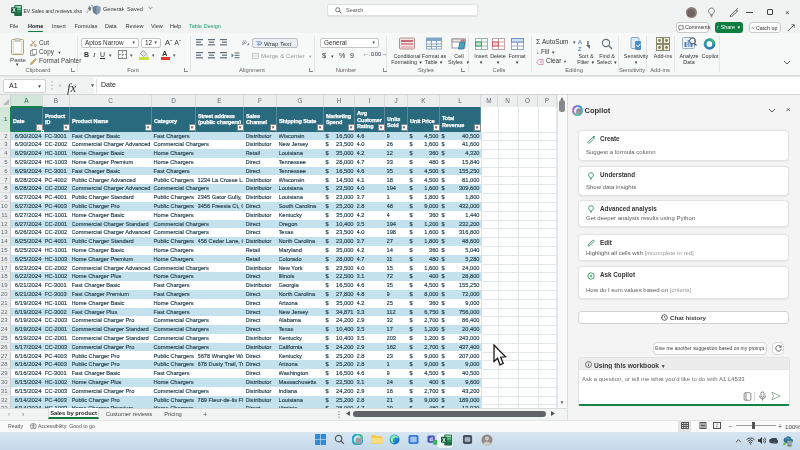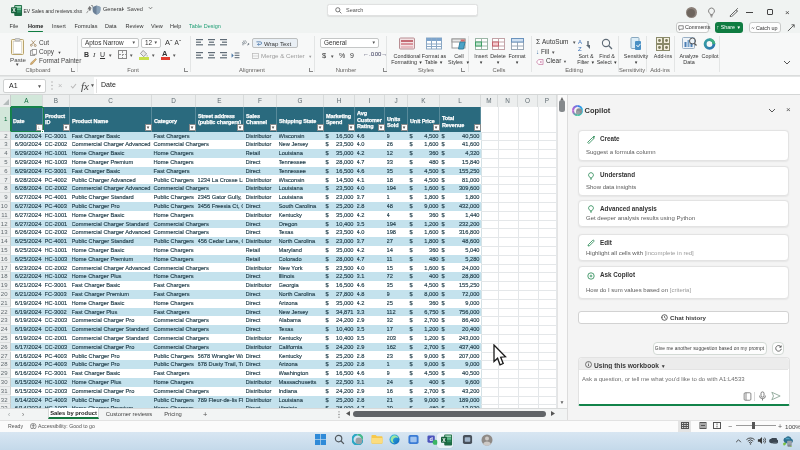--- a/index.html
+++ b/index.html
@@ -313,21 +313,21 @@
     <div class="ab" style="left:3px;top:79px;width:43px;height:13.5px;background:#fff;border:1px solid #d0d2d2;border-radius:2px;font-size:7px;color:#222;line-height:12.5px;padding-left:5px">A1<span style="position:absolute;right:3px;top:0;font-size:5px;color:#555">▼</span></div>
     <svg class="ab" style="left:51px;top:81px" width="2" height="9" viewBox="0 0 2 9">
       <circle cx="1" cy="1" r="0.7" fill="#aaa"></circle>
       <circle cx="1" cy="4.5" r="0.7" fill="#aaa"></circle>
       <circle cx="1" cy="8" r="0.7" fill="#aaa"></circle>
     </svg>
     <div class="ab" style="left:58px;top:81px;font-size:7.5px;color:#b9b9b9">×</div>
     <svg class="ab" style="left:70px;top:83px" width="7" height="6" viewBox="0 0 7 6">
       <path d="M1 3 L2.8 5 L6 1" fill="none" stroke="#b9b9b9" stroke-width="1.1"></path>
     </svg>
-    <div class="ab" style="left:81px;top:80px;font-size:11px;font-style:italic;color:#444;font-family:Liberation Serif,serif">fx</div>
+    <div class="ab" style="left:67px;top:80px;font-size:13px;font-style:italic;color:#444;font-family:Liberation Serif,serif">fx</div>
     <div class="ab" style="left:90px;top:82px;font-size:5px;color:#555">▼</div>
     <div class="ab" style="left:96px;top:79px;width:1px;height:13.5px;background:#e0e0e0"></div>
     <div class="ab" style="left:101px;top:81px;font-size:7px;color:#222">Date</div>
     <div class="ab" style="left:0;top:95px;width:557px;height:312.5px;background:#fff;overflow:hidden" id="sheet">
       <div class="ab" style="left:0;top:0;width:557px;height:12px;background:#eceeee;border-bottom:1px solid #c8cccc"></div>
       <div class="ab" style="left:0;top:0;width:11px;height:12px;background:#eceeee;border-right:1px solid #c8cccc"></div>
       <div class="ab" style="left:3px;top:4px;width:0;height:0;border-left:6px solid transparent;border-bottom:6px solid #b5bcbc"></div>
       <div class="ab" style="left:11px;top:0;width:32px;height:12px;background:#d2e7da;border-bottom:1.6px solid #13824a;border-right:1px solid #d8dbdb;font-size:6.4px;color:#0c6b3c;text-align:center;line-height:12px">A</div>
       <div class="ab" style="left:43px;top:0;width:27px;height:12px;background:#eceeee;border-right:1px solid #d8dbdb;font-size:6.4px;color:#5e6a70;text-align:center;line-height:12px">B</div>
       <div class="ab" style="left:70px;top:0;width:82px;height:12px;background:#eceeee;border-right:1px solid #d8dbdb;font-size:6.4px;color:#5e6a70;text-align:center;line-height:12px">C</div>

